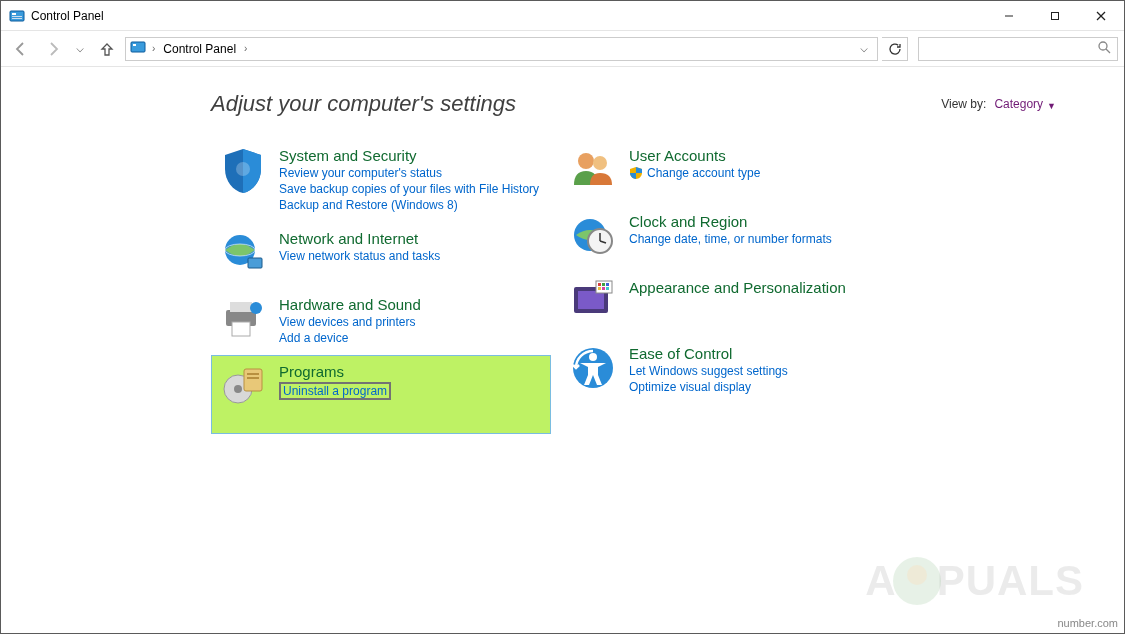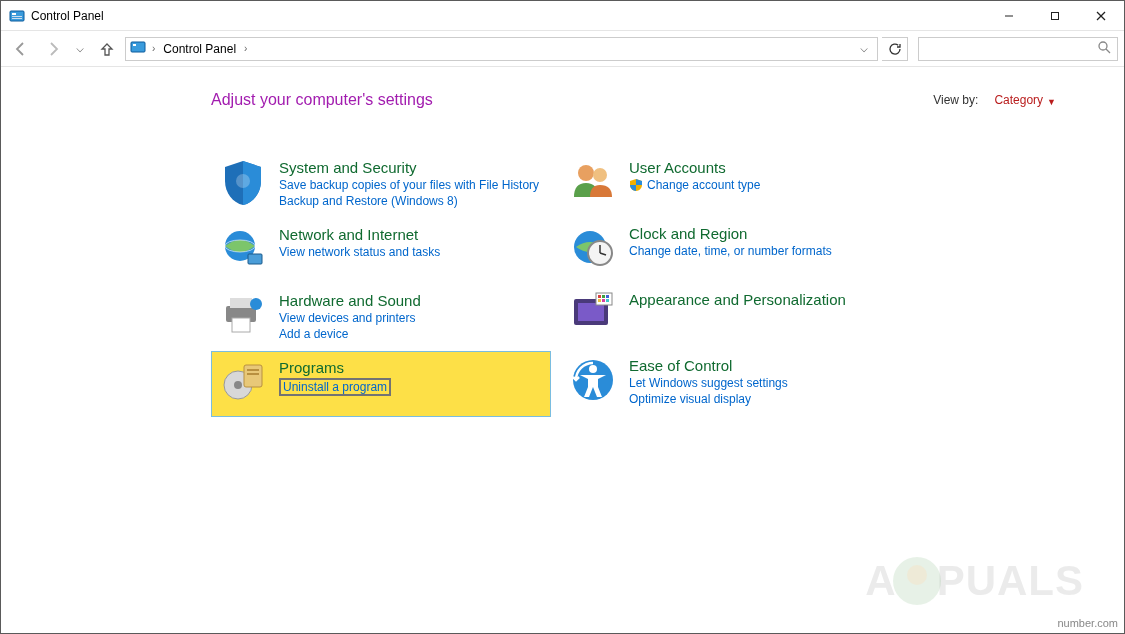--- a/index.html
+++ b/index.html
@@ -74,40 +74,41 @@
   }
   .content {
     padding: 24px 28px 0 210px;
   }
   .heading-row {
     display:flex; align-items:center; justify-content:space-between;
     margin-bottom: 22px;
     padding-right: 40px;
   }
   .heading {
-    color: #a21caf;
-    font-size: 16px;
+    color: #404040;
+    font-size: 22px;
     font-weight: 400;
-  }
-  .viewby { font-size: 12px; color:#333; display:flex; align-items:center; gap:16px;}
-  .viewby a { color:#b91c1c; text-decoration:none; display:flex; align-items:flex-end; gap:4px;}
+    font-style: italic;
+  }
+  .viewby { font-size: 12px; color:#333; display:flex; align-items:center; gap:8px;}
+  .viewby a { color:#701a75; text-decoration:none; display:flex; align-items:flex-end; gap:4px;}
   .columns {
     display:flex; gap: 10px;
   }
-  .col { width: 340px; margin-top: 20px; }
+  .col { width: 340px; }
   .cat {
     display:flex;
     padding: 8px 8px 10px 8px;
     gap: 12px;
     border-radius: 0;
   }
   .cat.selected {
-    background: #fde047;
+    background: #bef264;
     border: 1px solid #7abde0;
-    padding: 7px 7px 9px 7px;
+    padding: 7px 7px 22px 7px;
   }
   .cat .icon-slot {
     width: 48px; height: 48px; flex-shrink:0;
     display:flex; align-items:flex-start; justify-content:center;
   }
   .cat .texts { display:flex; flex-direction:column; gap:2px; }
   .cat-title {
     color: #106a30;
     font-size: 15px;
     font-weight: 400;
@@ -246,20 +247,21 @@
       <div class="cat">
         <div class="icon-slot">
           <svg width="44" height="48" viewBox="0 0 44 48">
               <path d="M22 2 L40 8 V22 C40 34 32 44 22 46 C12 44 4 34 4 22 V8 Z" fill="#1e6fb8"></path>
               <path d="M22 2 L40 8 V22 C40 34 32 44 22 46 Z" fill="#2a8cd8"></path>
               <circle cx="22" cy="22" r="7" fill="#fff" opacity="0.25"></circle>
             </svg>
         </div>
         <div class="texts">
           <div class="cat-title">System and Security</div>
+          <a class="cat-link">Review your computer's status</a>
           <a class="cat-link">Save backup copies of your files with File History</a>
           <a class="cat-link">Backup and Restore (Windows 8)</a>
         </div>
       </div>
 
       <div class="cat">
         <div class="icon-slot">
           <svg width="46" height="46" viewBox="0 0 46 46">
               <circle cx="20" cy="20" r="15" fill="#2a8cd8"></circle>
               <path d="M5 20 Q20 8 35 20 Q20 32 5 20" fill="#7cc56b"></path>

